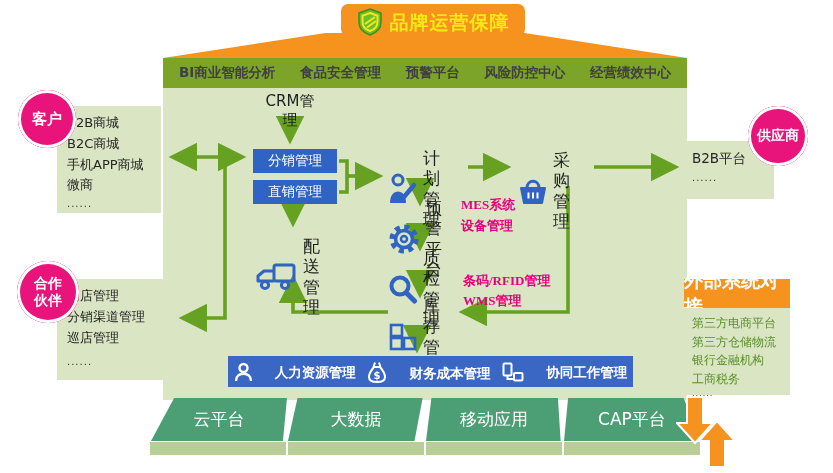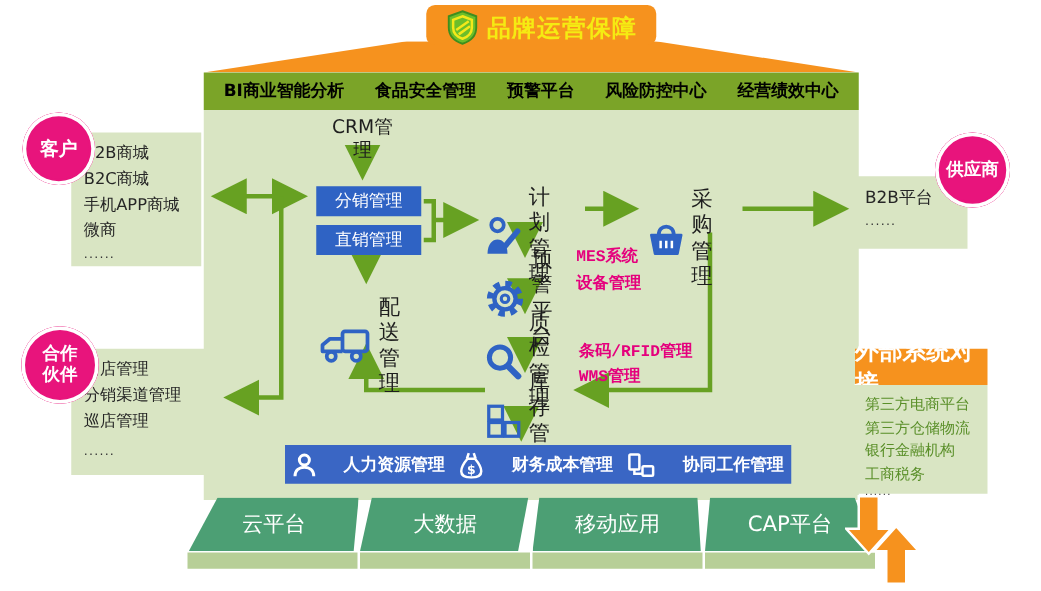--- a/index.html
+++ b/index.html
@@ -8,21 +8,21 @@
   .abs{position:absolute;}
   
   .banner{left:341px;top:4px;width:184px;height:32px;background:#F6921E;border-radius:7px;
           display:flex;align-items:flex-end;justify-content:center;gap:7px;z-index:5;}
   .banner-title{color:#F5EB12;font-size:19px;font-weight:bold;letter-spacing:1px;}
   .roof{left:163px;top:33px;width:524px;height:25px;background:#F6921E;
         clip-path:polygon(31% 0,69% 0,100% 100%,0 100%);}
   .topbar{left:163px;top:58px;width:524px;height:30px;background:#7BA428;
           display:flex;align-items:center;justify-content:space-between;
           padding:0 16px;box-sizing:border-box;}
-  .topbar span{color:#000000;font-size:13.5px;font-weight:bold;white-space:nowrap;}
+  .topbar span{color:#404040;font-size:13.5px;font-weight:bold;white-space:nowrap;}
   .main{left:163px;top:88px;width:524px;height:312px;background:#D9E5C3;}
   
   .circle{border-radius:50%;background:#E8147C;box-shadow:inset 0 0 0 3px #fff,inset 0 0 0 5px #E8147C;
           display:flex;align-items:center;justify-content:center;color:#fff;
           font-weight:bold;z-index:6;text-align:center;}
   .c-customer{left:18px;top:90px;width:58px;height:58px;font-size:15px;}
   .c-partner{left:17px;top:261px;width:62px;height:62px;font-size:14px;}
   .c-partner .wrap2{width:2.1em;line-height:1.25;}
   .c-supplier{left:748px;top:106px;width:60px;height:60px;font-size:14px;}
   
@@ -38,25 +38,25 @@
   .ext-body{left:684px;top:308px;width:106px;height:87px;background:#D9E5C3;color:#5A8F29;
             font-size:12px;line-height:1.55;padding:6px 0 0 8px;box-sizing:border-box;}
   
   .node{position:absolute;display:flex;align-items:center;gap:5px;z-index:3;}
   .nlabel{width:32px;font-size:17px;line-height:1.2;color:#1e1e1e;}
   .crm{left:263px;top:92px;width:54px;text-align:center;font-size:15px;line-height:1.25;
        color:#1e1e1e;z-index:3;}
   .chip{left:253px;width:84px;height:24px;background:#2F63C4;color:#fff;font-size:13.5px;
         display:flex;align-items:center;justify-content:center;z-index:3;}
   .pinknote{position:absolute;color:#E5007D;font-weight:bold;font-size:13px;
-            font-family:Liberation Mono, monospace;z-index:3;white-space:nowrap;}
+            font-family:Liberation Serif, serif;z-index:3;white-space:nowrap;}
   
   .bluebar{left:228px;top:356px;width:405px;height:31px;background:#3A66C4;display:flex;
            align-items:center;justify-content:space-around;z-index:3;}
-  .bb-item{display:flex;align-items:center;gap:22px;color:#fff;font-size:13.5px;font-weight:bold;}
+  .bb-item{display:flex;align-items:flex-end;gap:22px;color:#fff;font-size:13.5px;font-weight:bold;}
   
   .pillar{position:absolute;top:398px;width:136px;height:43px;background:#4C9F74;color:#fff;
           font-size:17px;display:flex;align-items:center;justify-content:center;}
   .pbase{position:absolute;top:442px;width:136px;height:13px;background:#B7CF97;}
   .p1{left:151px;clip-path:polygon(17% 0,100% 0,97% 100%,0 100%);}
   .p2{left:288px;clip-path:polygon(7% 0,99% 0,93% 100%,0 100%);}
   .p3{left:426px;clip-path:polygon(4% 0,97% 0,99% 100%,0 100%);}
   .p4{left:564px;clip-path:polygon(3% 0,88% 0,100% 100%,0 100%);}
   svg{display:block;}
   #connectors{position:absolute;left:0;top:0;z-index:2;pointer-events:none;}

